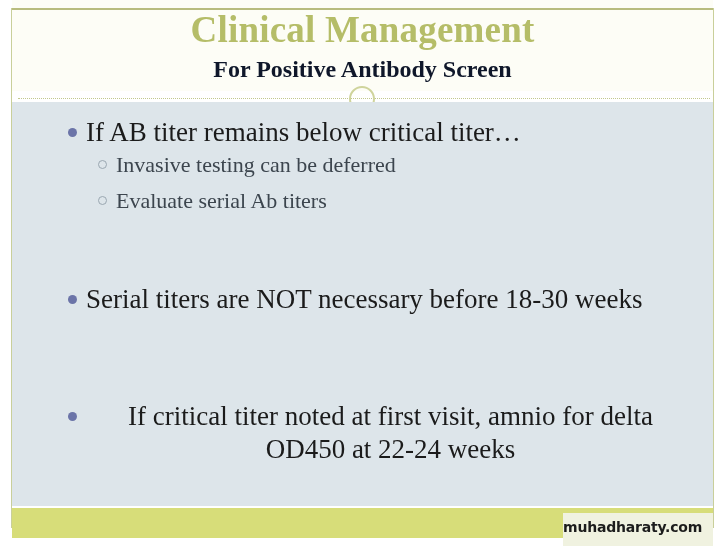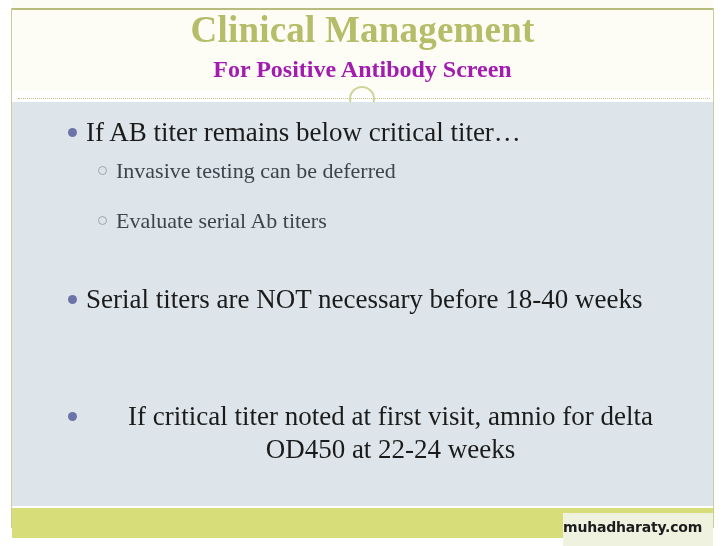--- a/index.html
+++ b/index.html
@@ -68,21 +68,21 @@
   }
   #subtitle {
     position: absolute;
     left: 0;
     top: 55px;
     width: 701px;
     text-align: center;
     font-size: 24px;
     font-weight: bold;
     line-height: 28px;
-    color: #a21caf;
+    color: #0f172a;
     white-space: nowrap;
   }
 
   
   #header-divider {
     position: absolute;
     left: 18px;
     top: 98px;
     width: 692px;
     height: 0;
@@ -201,34 +201,34 @@
   <div id="header-divider"></div>
   <div id="header-circle"></div>
 
   <div id="body">
 
     <div class="block" style="top:14px;">
       <div class="b1">
         <span class="marker"></span>
         <span>If AB titer remains below critical titer…</span>
       </div>
-      <div class="b2" style="margin-top:7px;">
+      <div class="b2" style="margin-top:1px;">
         <span class="marker"></span>
         <span>Invasive testing can be deferred</span>
       </div>
-      <div class="b2" style="margin-top:20px;">
+      <div class="b2" style="margin-top:6px;">
         <span class="marker"></span>
         <span>Evaluate serial Ab titers</span>
       </div>
     </div>
 
     <div class="block" style="top:181px;">
       <div class="b1">
         <span class="marker"></span>
-        <span>Serial titers are NOT necessary before 18-40 weeks</span>
+        <span>Serial titers are NOT necessary before 18-30 weeks</span>
       </div>
     </div>
 
     <div class="block" style="top:298px;text-align:center;">
       <div class="b1">
         <span class="marker"></span>
         <span>If critical titer noted at first visit, amnio for delta OD450 at 22-24 weeks</span>
       </div>
     </div>
 

